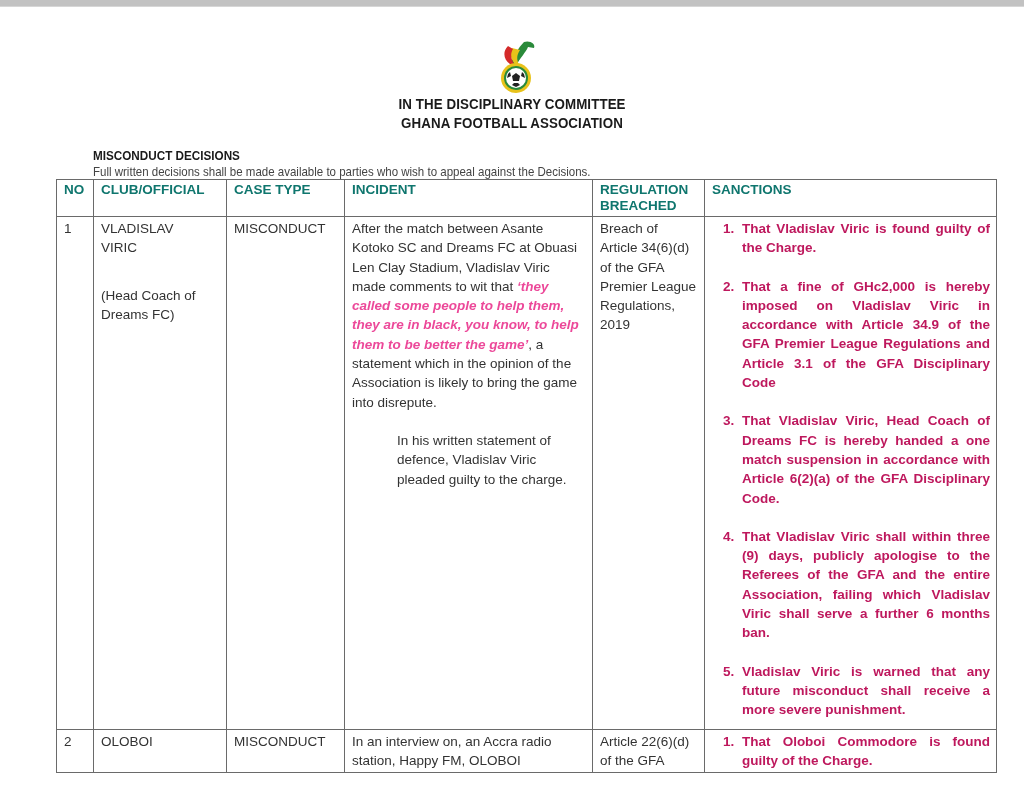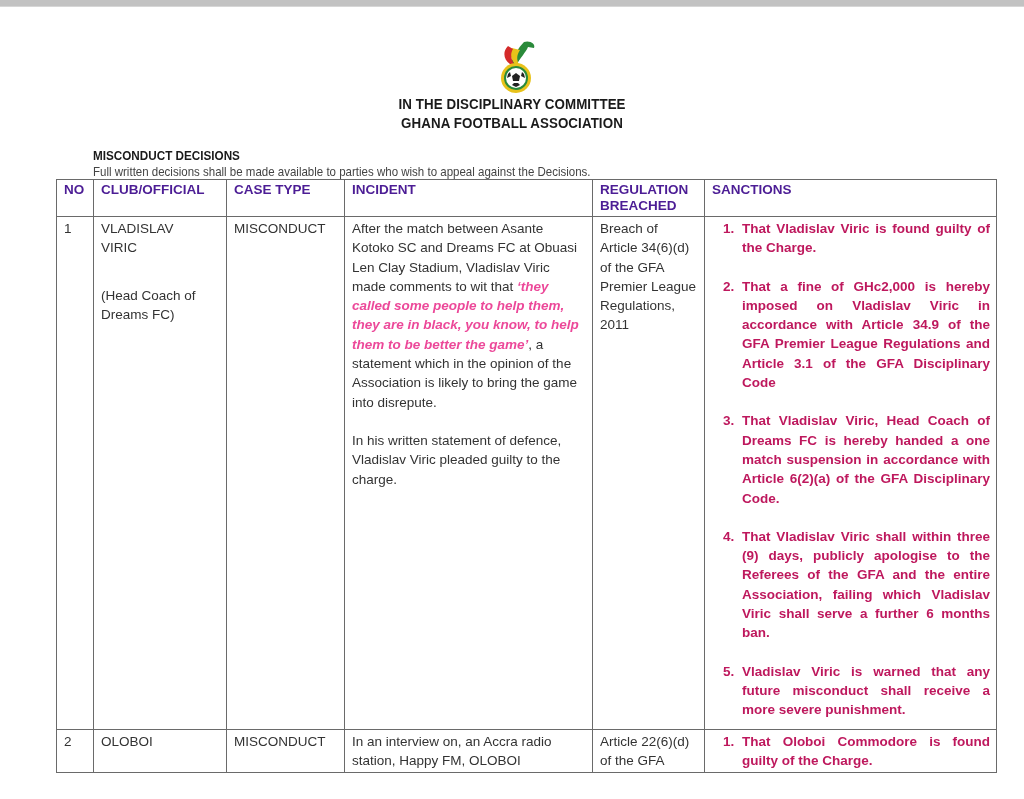--- a/index.html
+++ b/index.html
@@ -36,26 +36,26 @@
   table.grid {
     position: absolute; left: 56px; top: 179px;
     border-collapse: collapse; table-layout: fixed;
     width: 940px;
   }
   table.grid td, table.grid th {
     border: 1.5px solid #6a6a6a; vertical-align: top;
     padding: 2px 6px 2px 7px; font-size: 13.5px; line-height: 19.3px;
     text-align: left;
   }
-  table.grid th { font-weight: bold; color: #4c1d95; height: 29px; line-height: 16px; padding-top: 2px; }
+  table.grid th { font-weight: bold; color: #0f766e; height: 29px; line-height: 16px; padding-top: 2px; }
   .r1 td { height: 497px; }
   .r2 td { height: 36px; }
   .inc { text-align: justify; }
   .inc p { margin: 0; }
-  .inc p + p { margin-top: 19px; }
+  .inc p + p { margin-top: 19px; margin-left: 45px; }
   .q { font-weight: bold; font-style: italic; color: #ec4899; }
   .sanc { color: #be185d; font-weight: bold; }
   .sanc ol { margin: 0; padding: 0 0 0 26px; }
   .sanc li { text-align: justify; margin-bottom: 19px; padding-left: 4px; }
   .sanc li:last-child { margin-bottom: 7px; }
   .sanc .r2list li { margin-bottom: 0; }
   .sub { margin-top: 28px; }
 </style>
 </head>
 <body>
@@ -109,21 +109,21 @@
       <td>
         <div>VLADISLAV</div>
         <div>VIRIC</div>
         <div class="sub">(Head Coach of Dreams FC)</div>
       </td>
       <td>MISCONDUCT</td>
       <td class="inc">
         <p><span>After the match between Asante Kotoko SC and Dreams FC at Obuasi Len Clay Stadium, Vladislav Viric made comments to wit that </span><span class="q">‘they called some people to help them, they are in black, you know, to help them to be better the game’</span><span>, a statement which in the opinion of the Association is likely to bring the game into disrepute.</span></p>
         <p>In his written statement of defence, Vladislav Viric pleaded guilty to the charge.</p>
       </td>
-      <td>Breach of Article 34(6)(d) of the GFA Premier League Regulations, 2011</td>
+      <td>Breach of Article 34(6)(d) of the GFA Premier League Regulations, 2019</td>
       <td class="sanc">
         <ol>
           <li>That Vladislav Viric is found guilty of the Charge.</li>
           <li>That a fine of GHc2,000 is hereby imposed on Vladislav Viric in accordance with Article 34.9 of the GFA Premier League Regulations and Article 3.1 of the GFA Disciplinary Code</li>
           <li>That Vladislav Viric, Head Coach of Dreams FC is hereby handed a one match suspension in accordance with Article 6(2)(a) of the GFA Disciplinary Code.</li>
           <li>That Vladislav Viric shall within three (9) days, publicly apologise to the Referees of the GFA and the entire Association, failing which Vladislav Viric shall serve a further 6 months ban.</li>
           <li>Vladislav Viric is warned that any future misconduct shall receive a more severe punishment.</li>
         </ol>
       </td>
     </tr>

